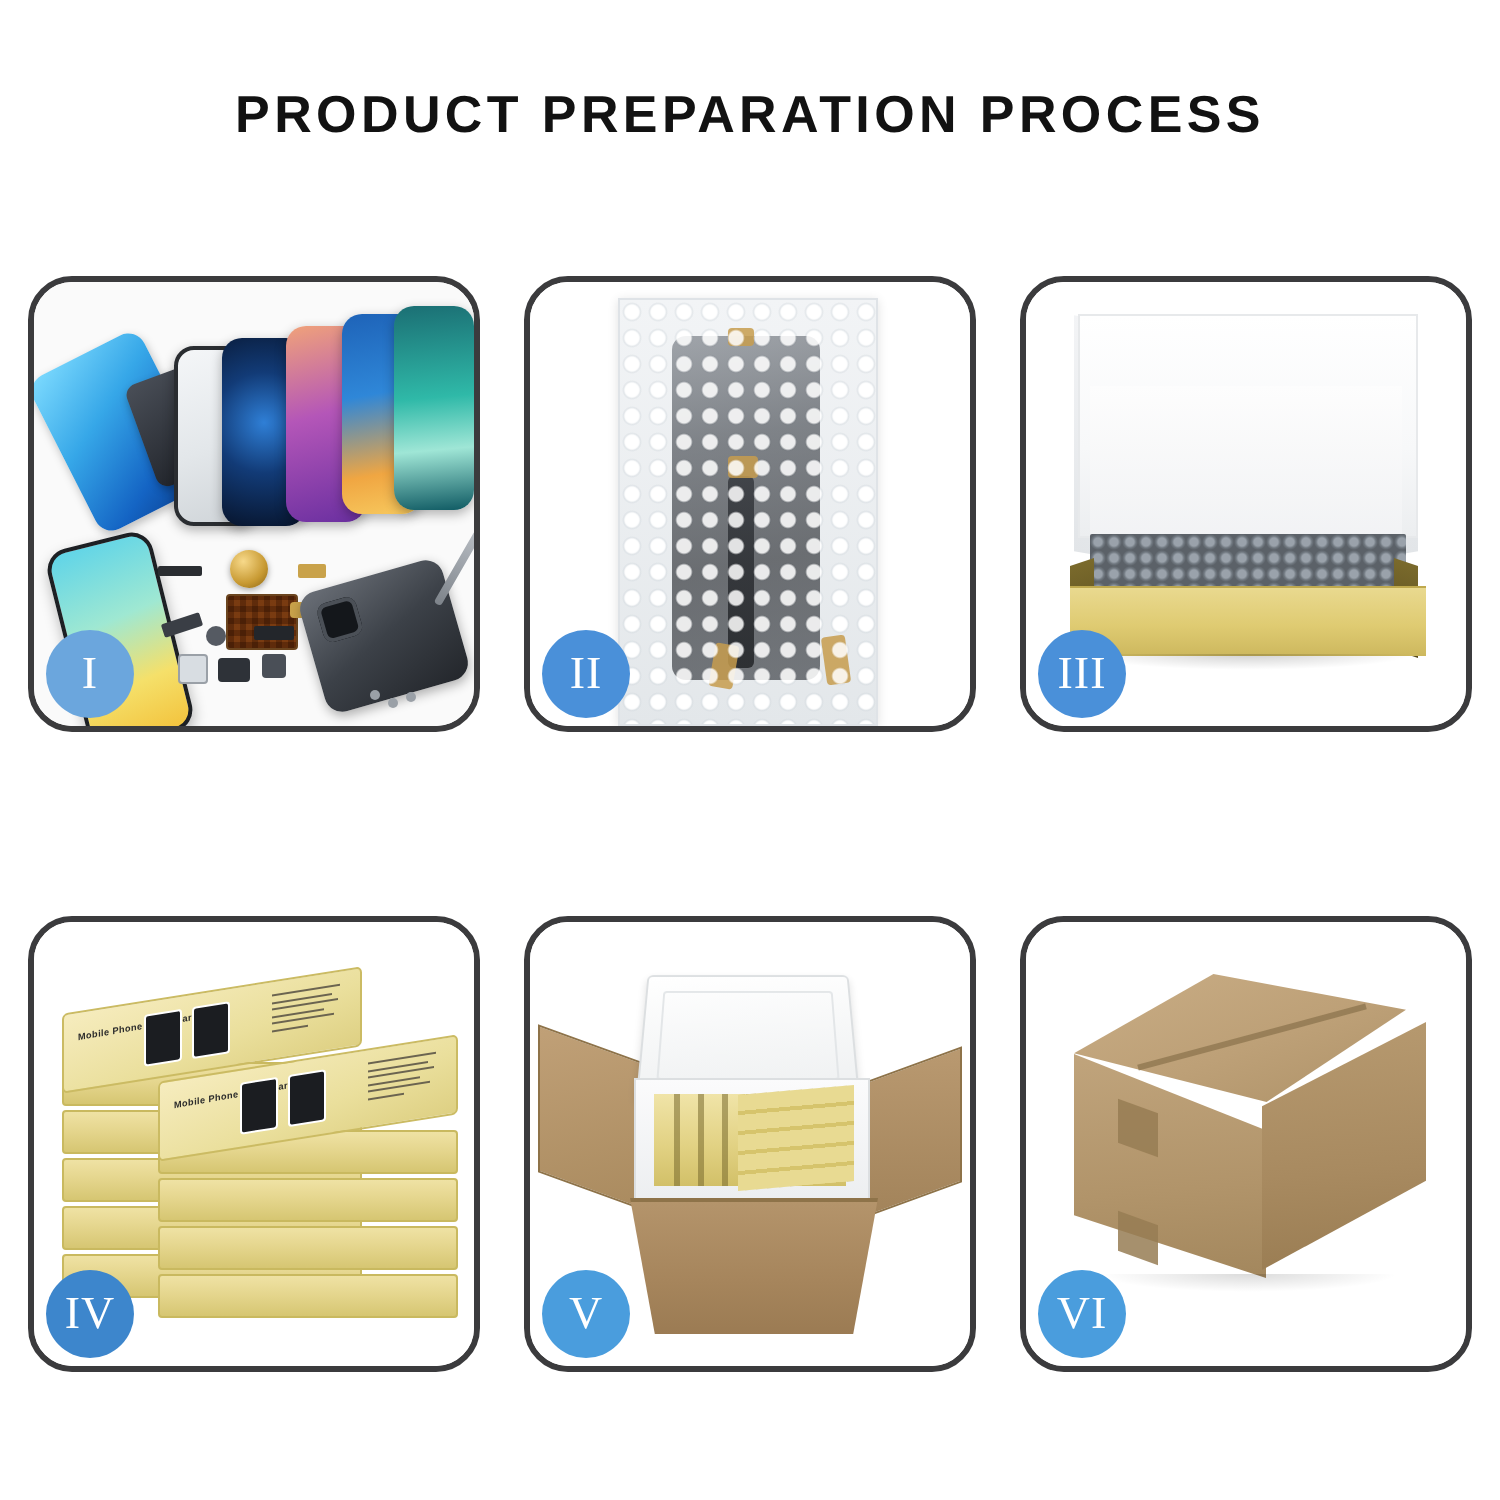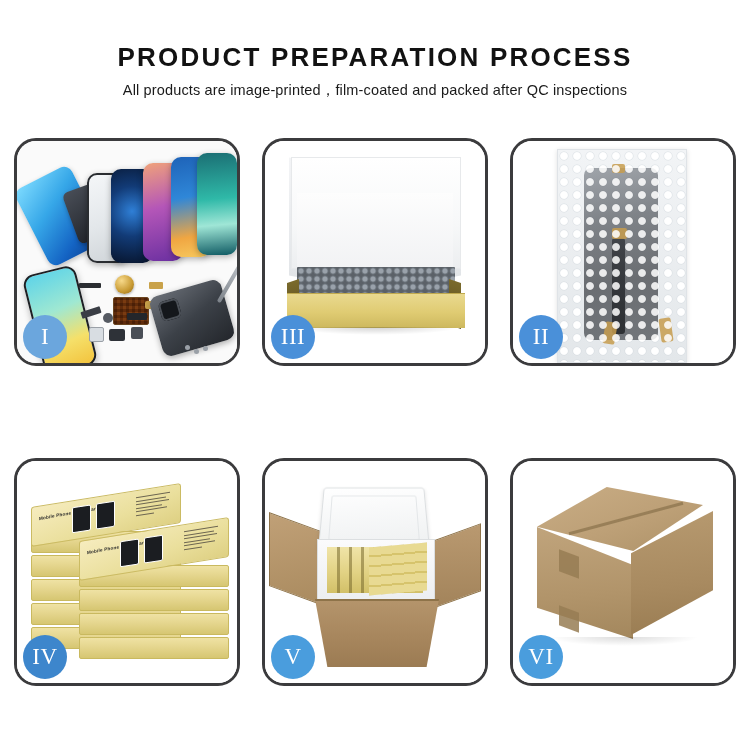--- a/index.html
+++ b/index.html
@@ -284,21 +284,20 @@
   .p6 .tape2{position:absolute;left:46px;top:148px;width:20px;height:20px;background:rgba(150,124,84,.85);transform:skewY(20deg);}
   .p6 .csh{position:absolute;left:36px;top:176px;width:150px;height:9px;background:radial-gradient(ellipse at 50% 0,rgba(0,0,0,.14),rgba(0,0,0,0) 70%);}
 </style>
 </head>
 <body>
 
 <div class="page">
 
   <div class="header">
     <h1 class="title">PRODUCT PREPARATION PROCESS</h1>
-    <p class="subtitle">All products are image-printed，film-coated and packed after QC inspections</p>
   </div>
 
   <div class="grid">
 
     <div class="panel">
       <div class="photo p1">
         <div class="scr-blue"></div>
         <div class="fan">
           <div class="ph ph1"></div>
           <div class="ph ph2"></div>
@@ -323,50 +322,50 @@
         <div class="screws">
             <i></i>
             <i></i>
             <i></i>
           </div>
       </div>
       <div class="badge" style="background:#6ba6dd">I</div>
     </div>
 
     <div class="panel">
+      <div class="photo p2">
+        <div class="wrap">
+          <div class="part"></div>
+          <div class="flex"></div>
+          <div class="tape t1"></div>
+          <div class="tape t2"></div>
+          <div class="tape t3"></div>
+          <div class="tape t4"></div>
+          <div class="bubbles"></div>
+        </div>
+      </div>
+      <div class="badge" style="background:#4a90d9">II</div>
+    </div>
+
+    <div class="panel">
       <div class="photo p3">
         <div class="lidL"></div>
         <div class="lidR"></div>
         <div class="lid"></div>
         <div class="foam"></div>
         <div class="bub"></div>
         <div class="boxedgeL"></div>
         <div class="boxedgeR"></div>
         <div class="boxfront"></div>
         <div class="shadow"></div>
       </div>
       <div class="badge" style="background:#4a90d9">III</div>
     </div>
 
     <div class="panel">
-      <div class="photo p2">
-        <div class="wrap">
-          <div class="part"></div>
-          <div class="flex"></div>
-          <div class="tape t1"></div>
-          <div class="tape t2"></div>
-          <div class="tape t3"></div>
-          <div class="tape t4"></div>
-          <div class="bubbles"></div>
-        </div>
-      </div>
-      <div class="badge" style="background:#4a90d9">II</div>
-    </div>
-
-    <div class="panel">
       <div class="photo p4">
         <div class="stackwrap">
 
           <div class="lyr" style="left:8px;top:52px;"></div>
           <div class="lyr" style="left:8px;top:76px;"></div>
           <div class="lyr" style="left:8px;top:100px;"></div>
           <div class="lyr" style="left:8px;top:124px;"></div>
           <div class="lyr" style="left:8px;top:148px;"></div>
           <div class="top" style="left:8px;top:16px;">
             <div class="lbl">Mobile Phone Spare Parts</div>

